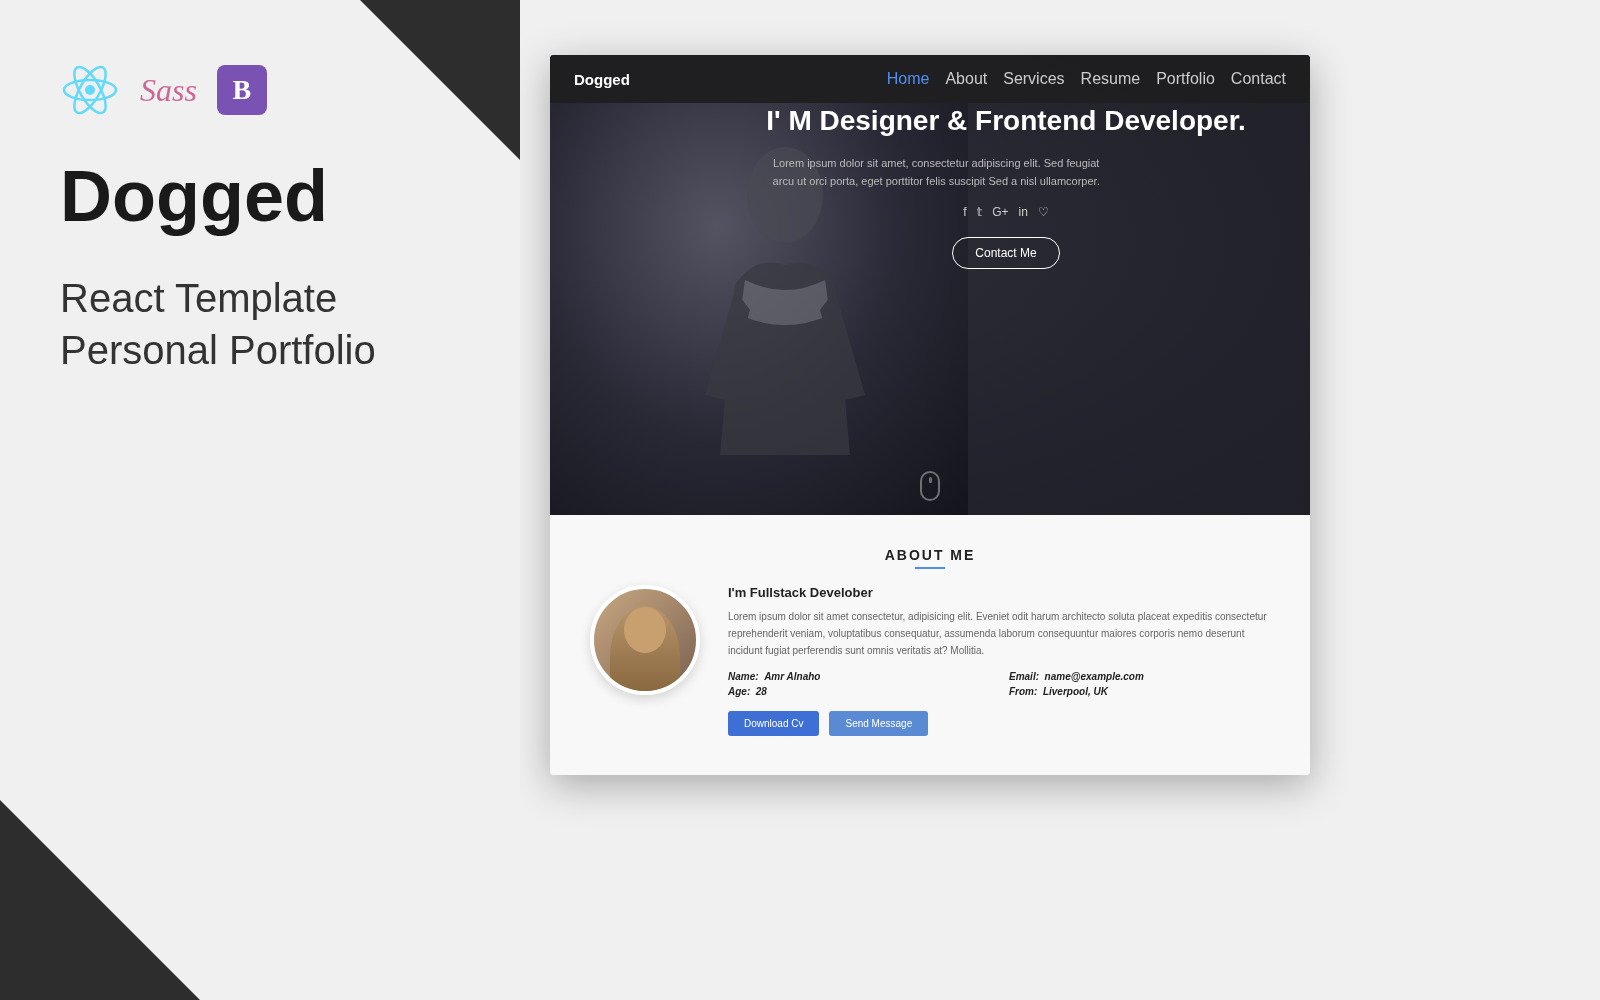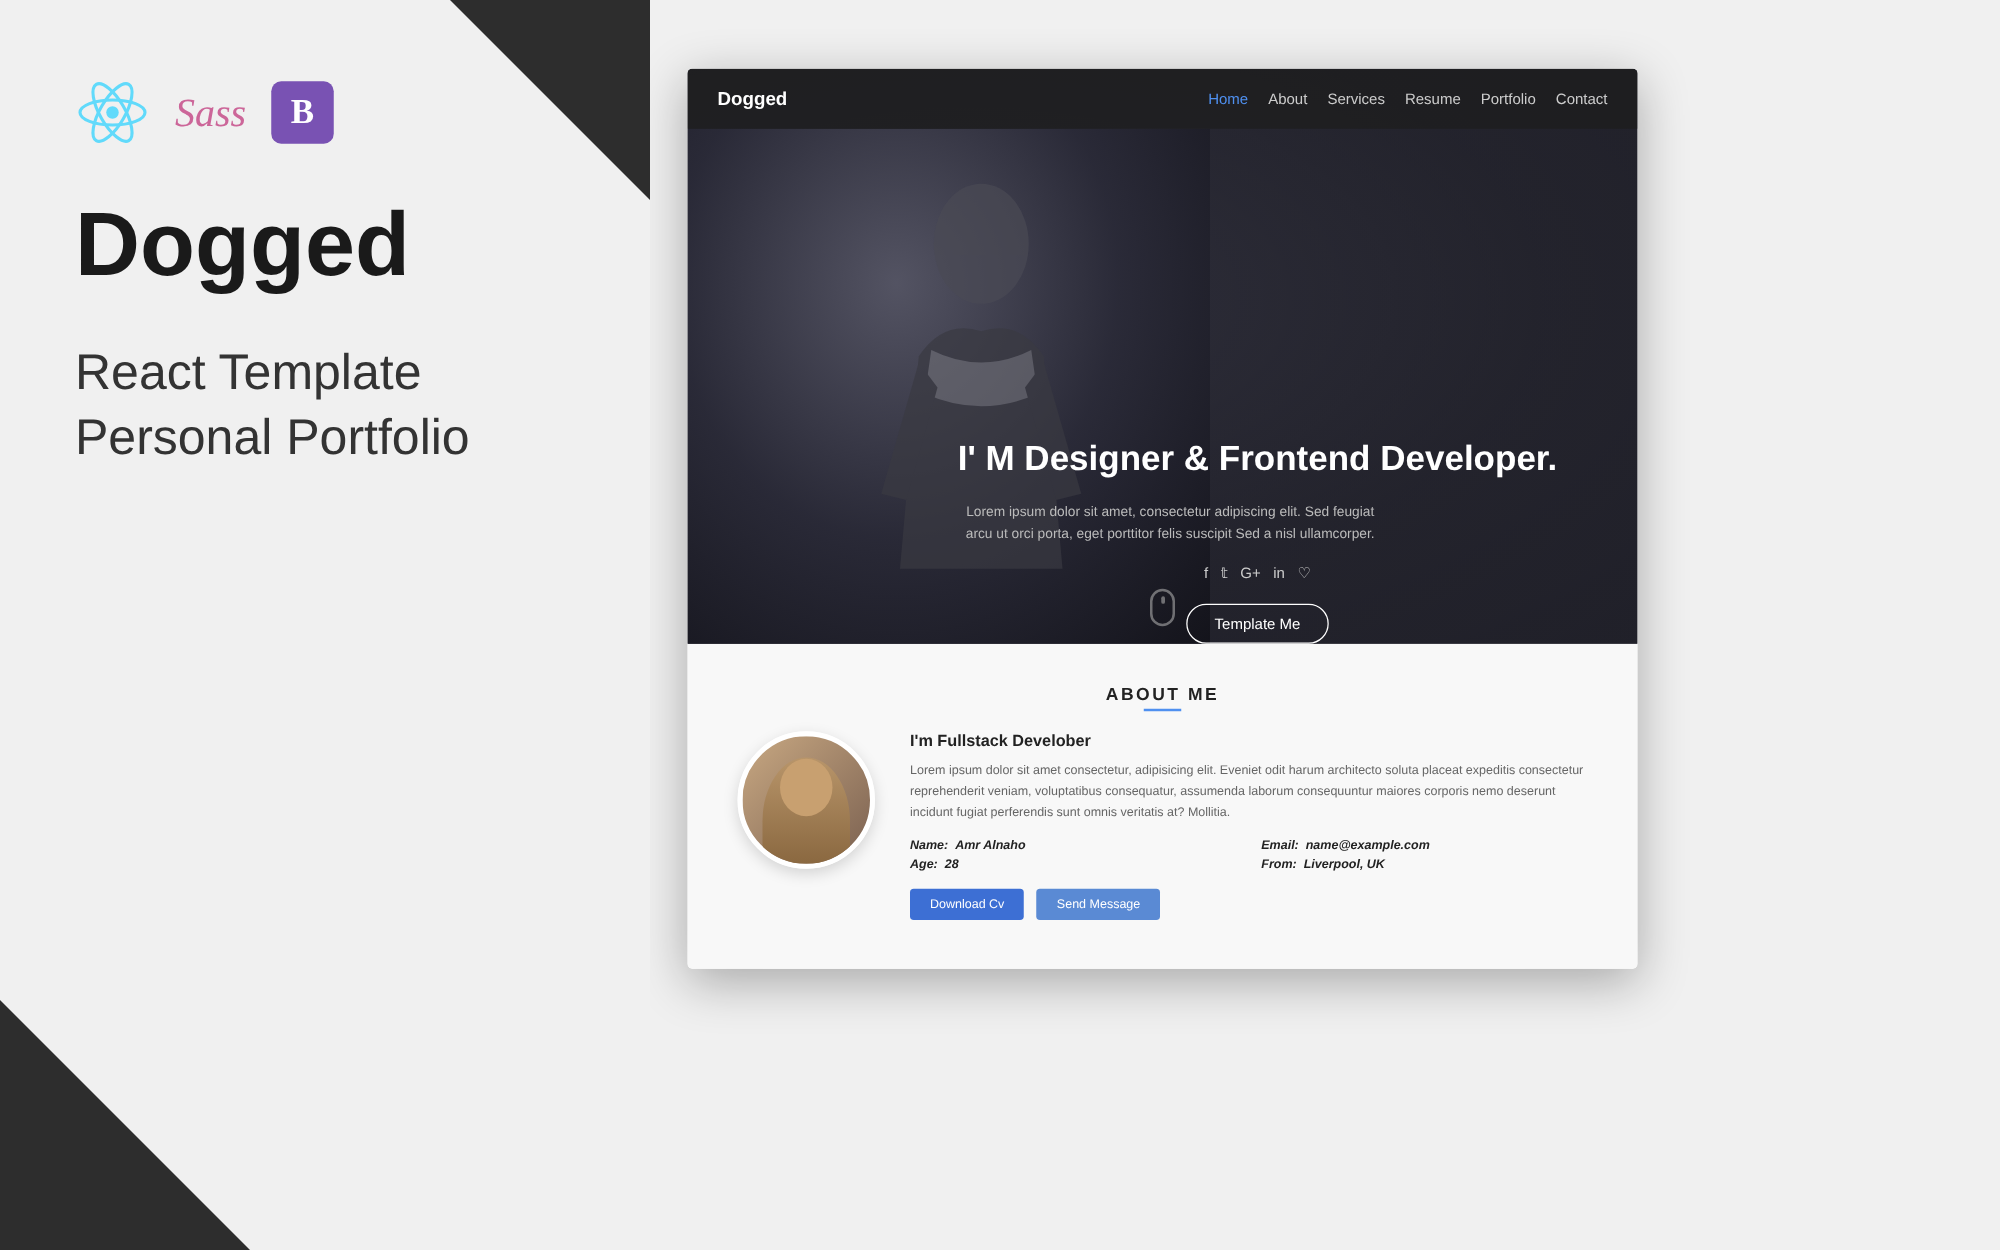--- a/index.html
+++ b/index.html
@@ -118,40 +118,40 @@
       font-weight: 700;
       font-size: 15px;
       flex: 1;
     }
     .site-nav-links {
       display: flex;
       gap: 16px;
     }
     .nav-link {
       color: #ccc;
-      font-size: 12px;
+      font-size: 16px;
       text-decoration: none;
       cursor: pointer;
     }
     .nav-link.active {
       color: #4f90f0;
     }
 
     
     .hero-section {
       width: 100%;
       height: 460px;
       background: linear-gradient(rgba(40,40,50,0.65), rgba(40,40,50,0.65)),
                   
                   radial-gradient(ellipse at 30% 40%, #3a3a4a 0%, #1a1a22 60%, #111118 100%);
       position: relative;
       display: flex;
       flex-direction: column;
       align-items: center;
-      justify-content: flex-end;
+      justify-content: flex-start;
       padding-top: 48px;
     }
 
     
     .hero-figure {
       position: absolute;
       left: 0; top: 48px;
       width: 55%;
       height: 412px;
       overflow: hidden;
@@ -425,21 +425,21 @@
       <div class="hero-content">
         <div class="hero-title">I' M Designer &amp; Frontend Developer.</div>
         <div class="hero-desc">Lorem ipsum dolor sit amet, consectetur adipiscing elit. Sed feugiat arcu ut orci porta, eget porttitor felis suscipit Sed a nisl ullamcorper.</div>
         <div class="hero-social">
           <span class="social-icon">f</span>
           <span class="social-icon">𝕥</span>
           <span class="social-icon">G+</span>
           <span class="social-icon">in</span>
           <span class="social-icon">♡</span>
         </div>
-        <button class="hero-btn">Template Me</button>
+        <button class="hero-btn">Contact Me</button>
       </div>
       <div class="hero-scroll"></div>
     </div>
 
     <div class="about-section">
       <div class="about-title-wrap">
         <div class="about-section-title">ABOUT ME</div>
         <div class="about-underline"></div>
       </div>
       <div class="about-body">

